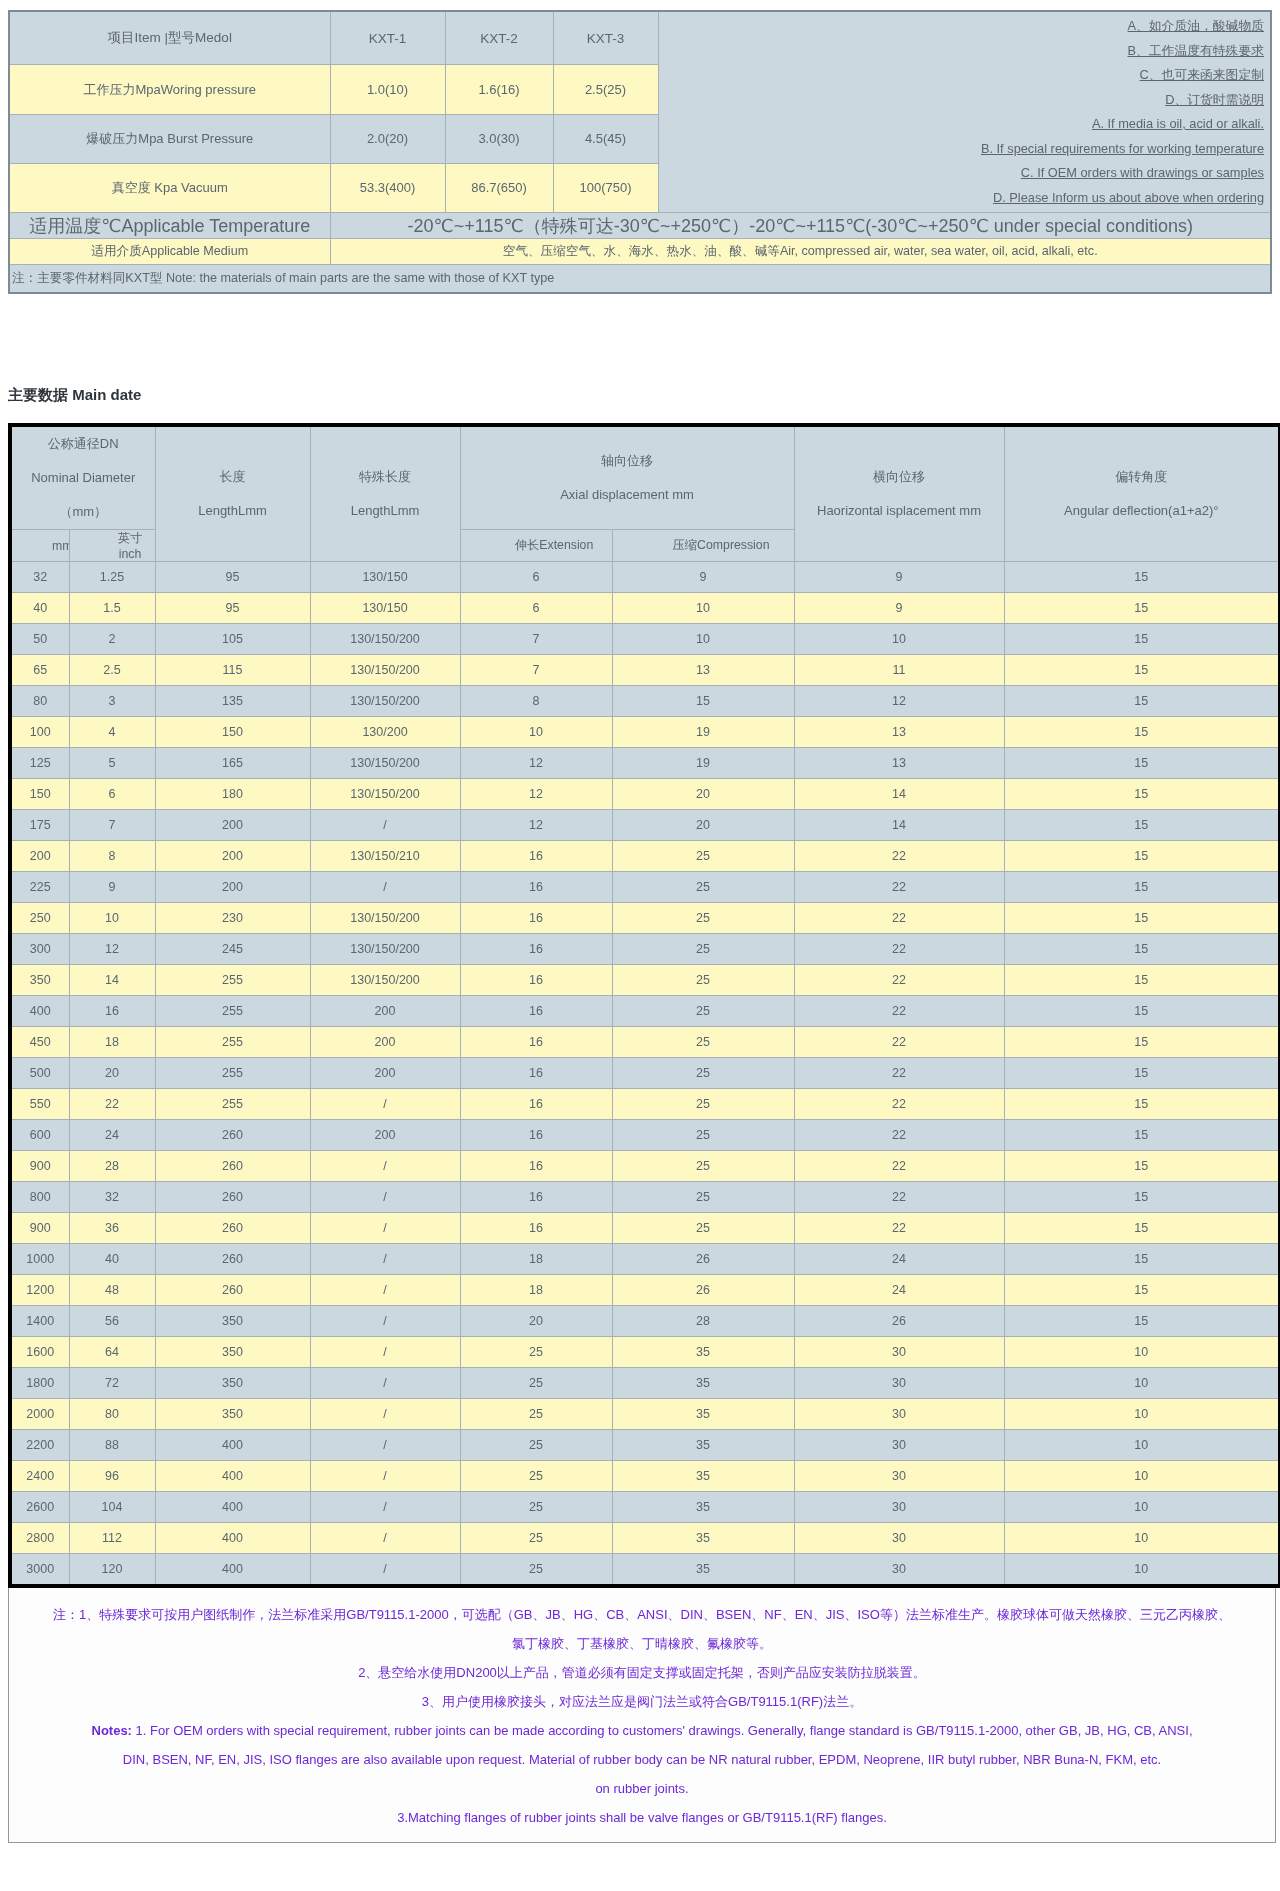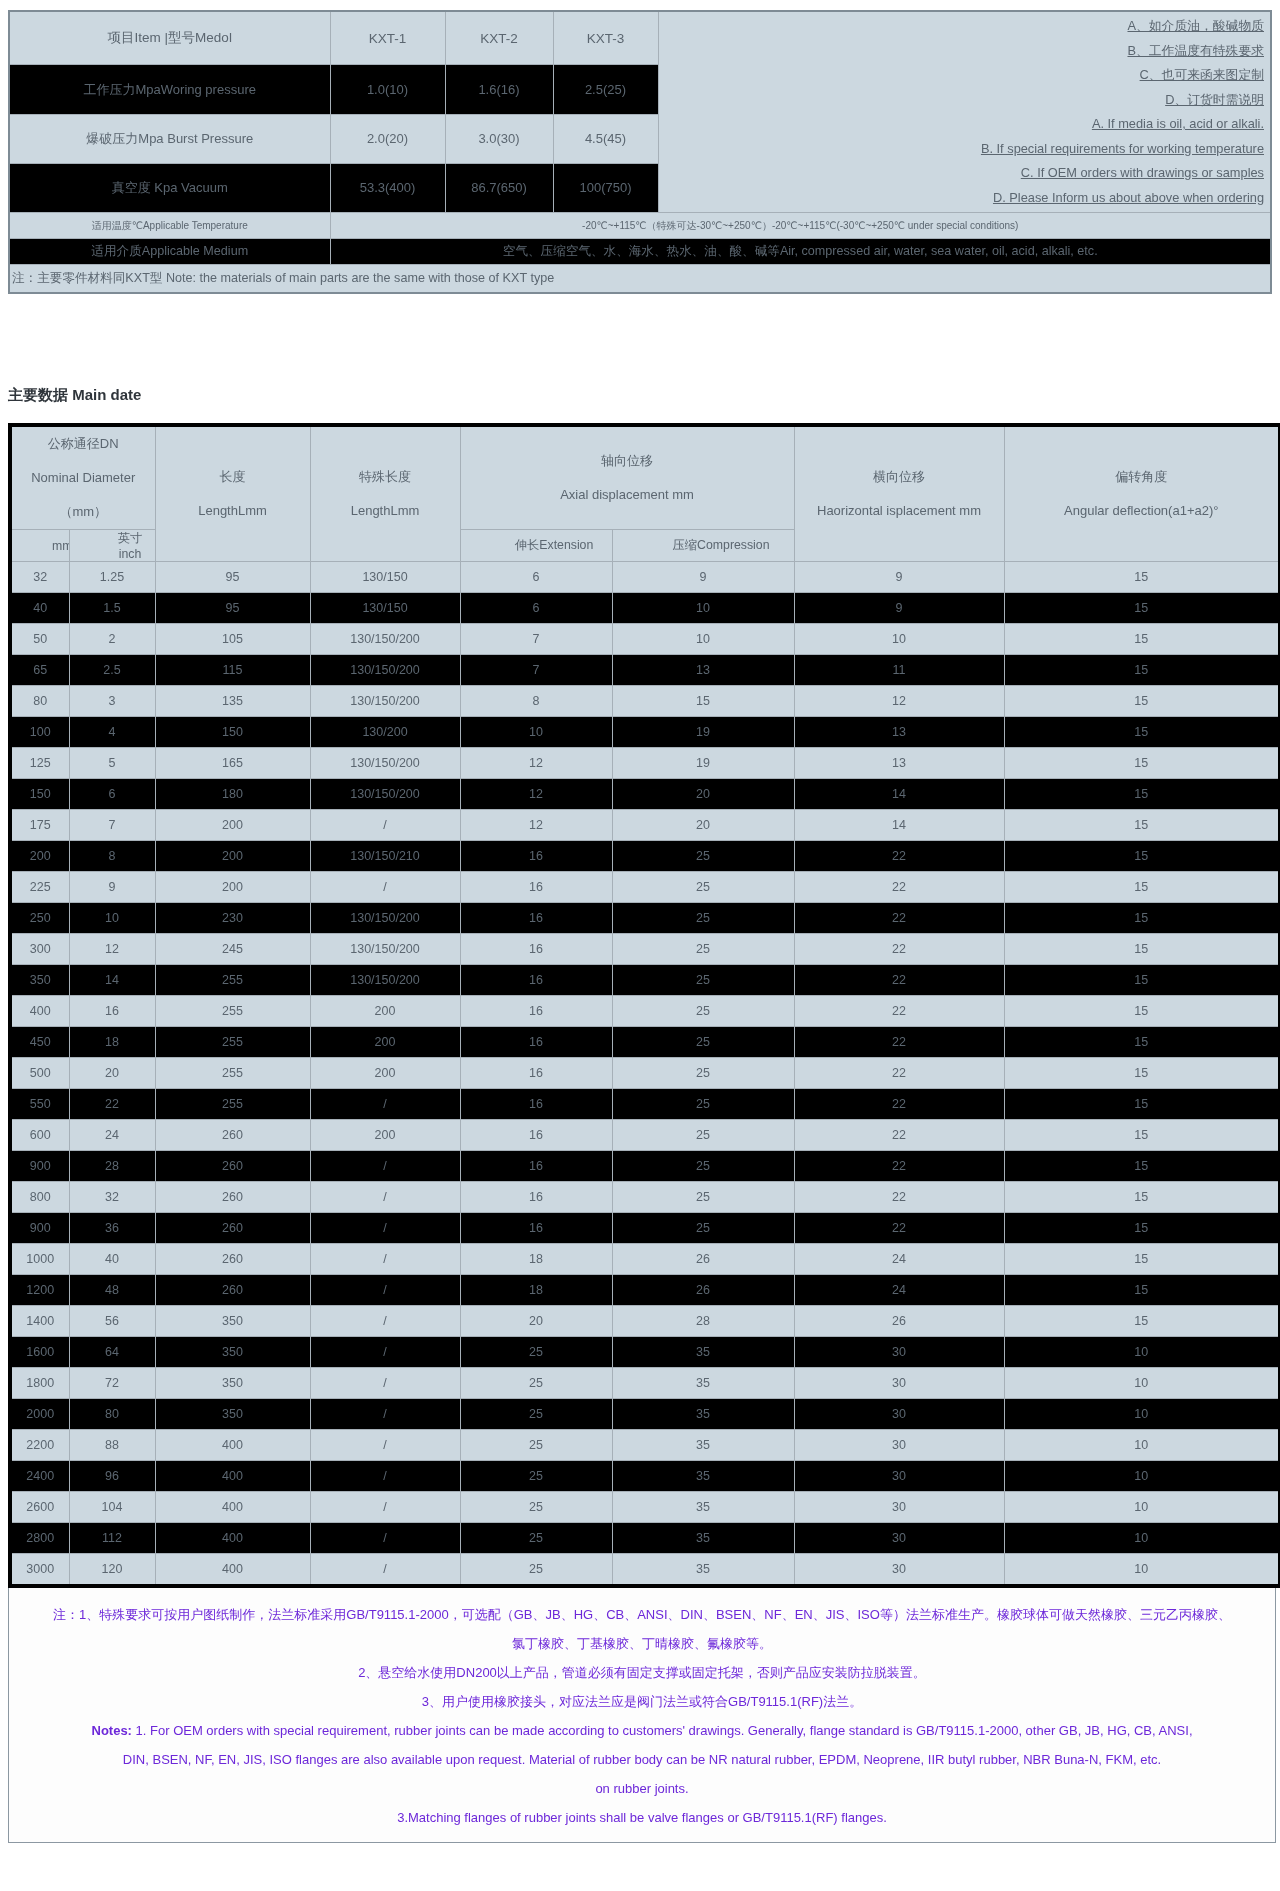--- a/index.html
+++ b/index.html
@@ -21,29 +21,29 @@
     border:1px solid #a6b0b8;
     font-weight:normal;
     text-align:center;
     vertical-align:middle;
     font-size:13px;
     color:#5b6670;
     padding:0 4px;
     overflow:hidden;
   }
   .rb{background:#ccd8e0;}   
-  .rl{background:#000000;}   
+  .rl{background:#fef9c3;}   
   
   .tech tr.hdr td{height:50px;font-size:13.5px;}
   .tech tr.prow td{height:46px;}
   .tech td.order-notes{
     text-align:right;vertical-align:middle;padding:2px 6px;text-decoration:underline;
   }
   .tech td.order-notes div{line-height:24.5px;font-size:12.8px;white-space:nowrap;}
-  .tech tr.trow td{height:25px;font-size:10px;}
+  .tech tr.trow td{height:25px;font-size:18px;}
   .tech tr.mrow td{height:25px;font-size:12.6px;}
   .tech tr.frow td{height:27px;font-size:12.6px;text-align:left;padding-left:2px;}
   
   .main thead td{background:#ccd8e0;}
   .main thead tr.h1 td{height:99px;line-height:34px;font-size:13px;}
   .main thead tr.h2 td{height:26px;font-size:12.3px;padding-left:40px;}
   .main tbody td{height:30px;font-size:12.5px;padding:0 2px;}
   .gap{height:84px;}
   
   .notes-box{

